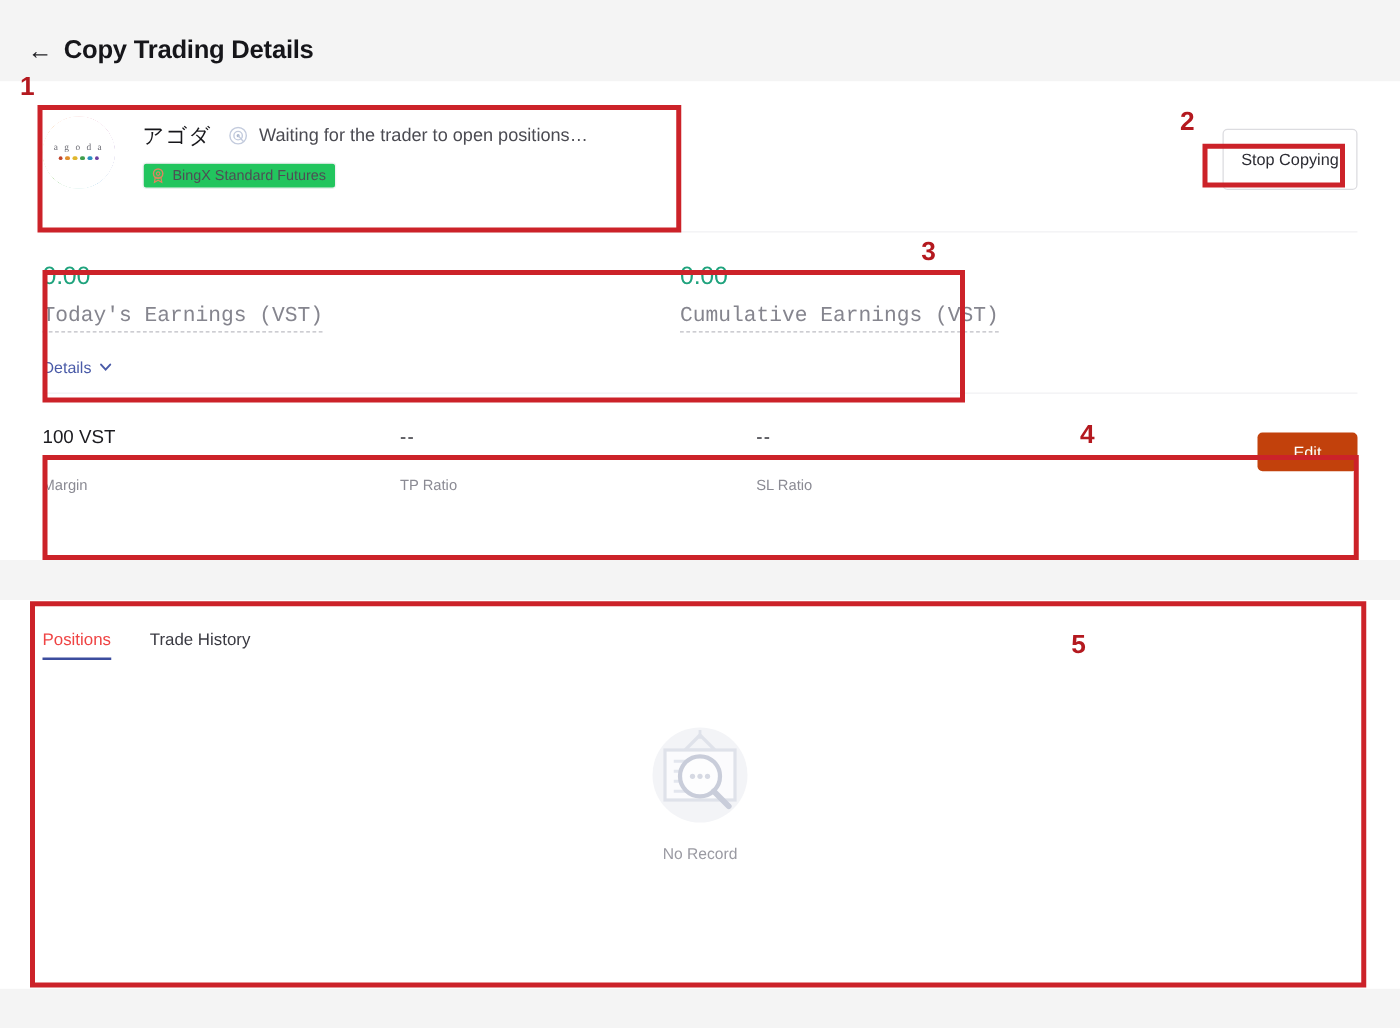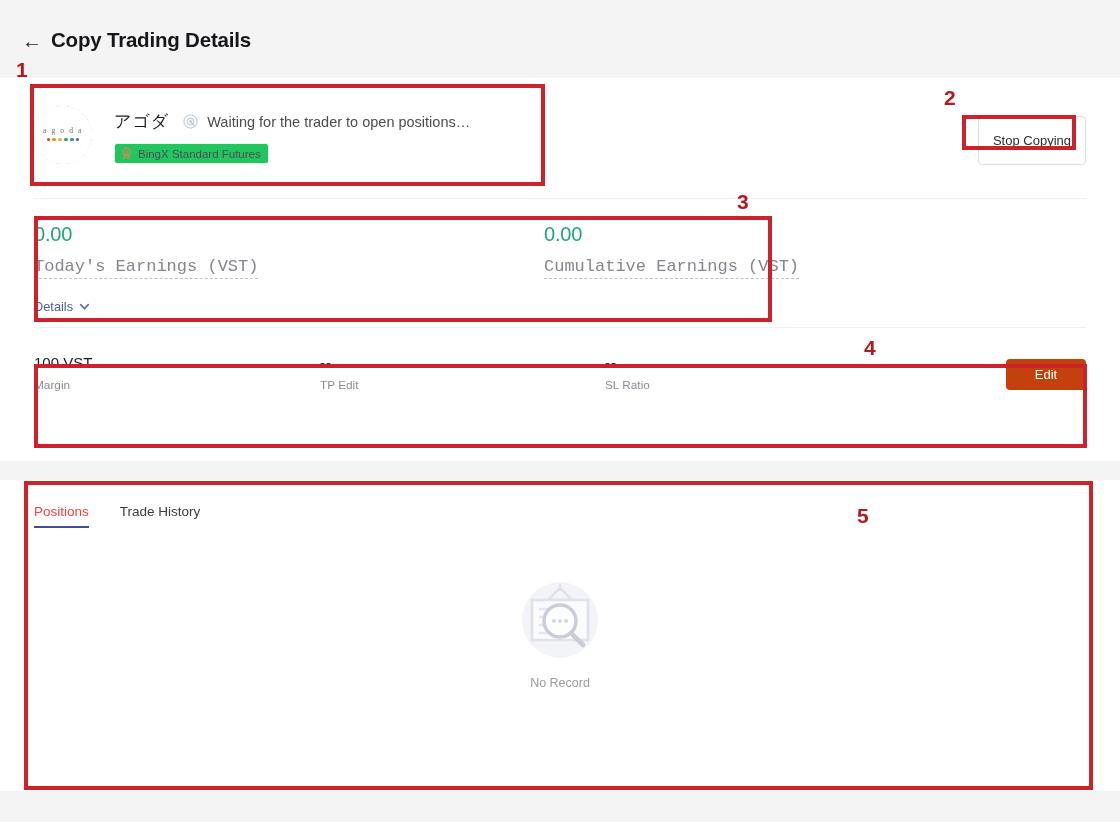--- a/index.html
+++ b/index.html
@@ -52,21 +52,21 @@
     pointer-events: none;
   }
 
   
   .card {
     position: absolute;
     background: #ffffff;
     left: 0;
     width: 1120px;
   }
-  #card-top { top: 78px; height: 383px; }
+  #card-top { top: 65px; height: 383px; }
 
   .divider {
     height: 1px;
     background: #f1f1f3;
     margin: 0 34px;
   }
 
   
   .trader-row {
     display: flex;
@@ -200,21 +200,21 @@
     display: flex;
     align-items: flex-start;
     position: relative;
   }
   .m-col { }
   .m-col.c1 { width: 286px; }
   .m-col.c2 { width: 285px; }
   .m-col.c3 { width: 285px; }
   .m-val { font-size: 15px; color: #1b1b20; }
   .m-val.dim { color: #2c2c33; letter-spacing: 1px; }
-  .m-lbl { margin-top: 7px; font-size: 11.8px; color: #8b8b94; }
+  .m-lbl { margin-top: 23px; font-size: 11.8px; color: #8b8b94; }
   .edit-btn {
     position: absolute;
     right: 34px;
     top: 31px;
     background: #c2410c;
     color: #fff;
     border: none;
     border-radius: 4px;
     font-size: 13px;
     font-weight: normal;
@@ -337,21 +337,21 @@
 
   <div class="divider"></div>
 
   <div class="margin-row">
     <div class="m-col c1">
       <div class="m-val">100 VST</div>
       <div class="m-lbl">Margin</div>
     </div>
     <div class="m-col c2">
       <div class="m-val dim">--</div>
-      <div class="m-lbl">TP Edit</div>
+      <div class="m-lbl">TP Ratio</div>
     </div>
     <div class="m-col c3">
       <div class="m-val dim">--</div>
       <div class="m-lbl">SL Ratio</div>
     </div>
     <button class="edit-btn">Edit</button>
   </div>
 </div>
 
 <div class="card" id="card-bottom">

